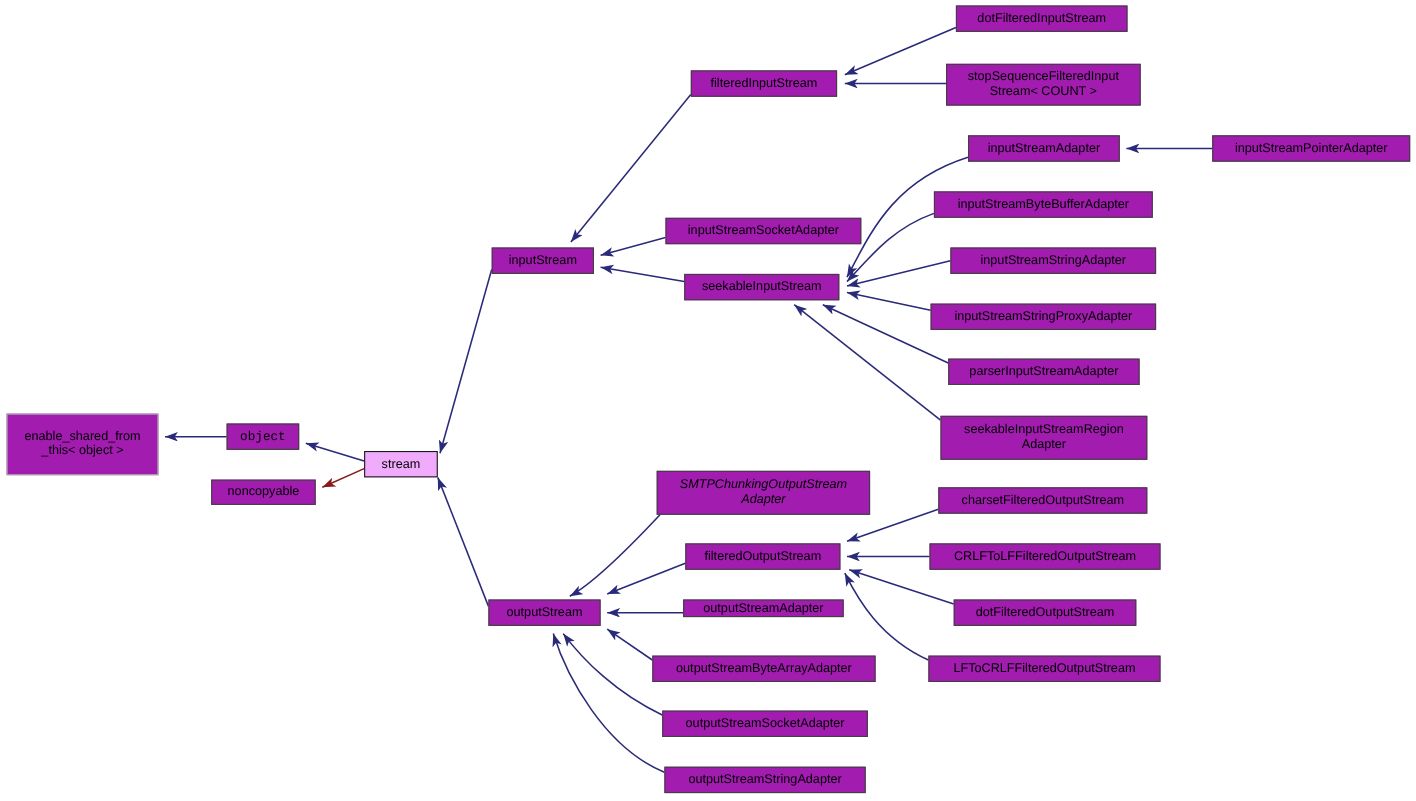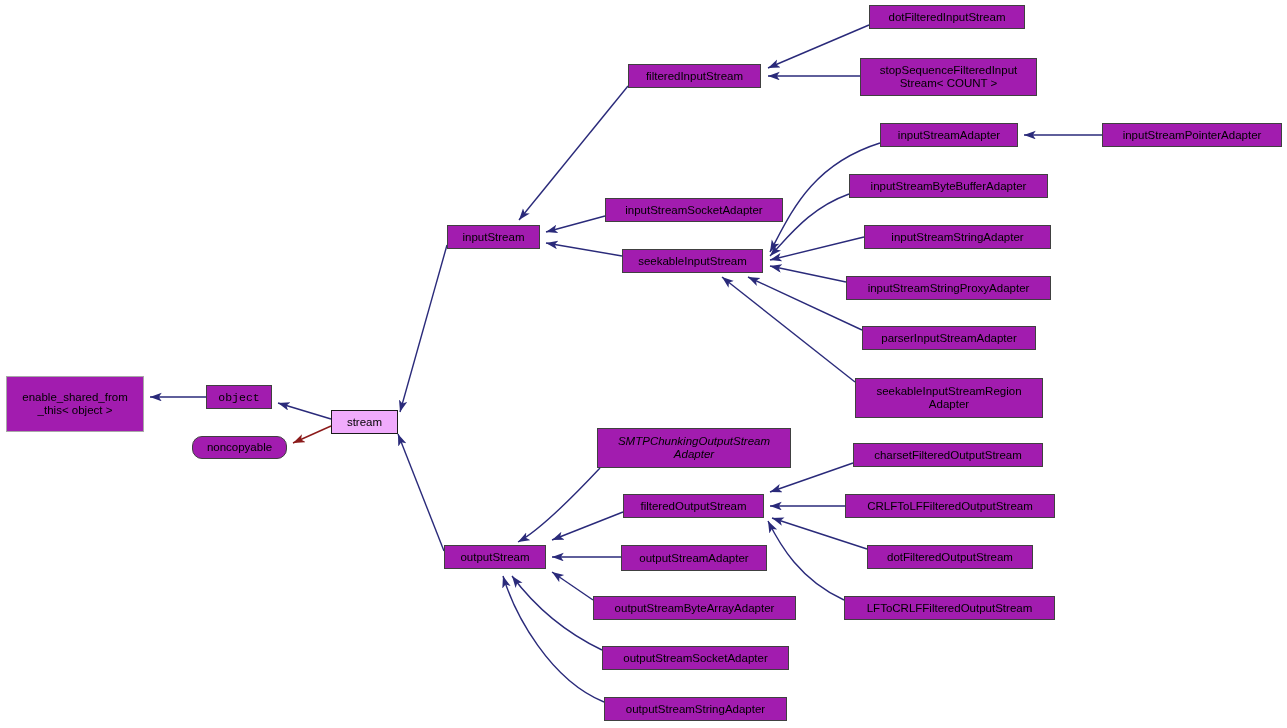--- a/index.html
+++ b/index.html
@@ -63,21 +63,21 @@
         <path d="M 853 463 L 770 492" fill="none" stroke="#2a2a7a" stroke-width="1.4" marker-end="url(#arrowBlue)"></path>
         <path d="M 845 506 L 770 506" fill="none" stroke="#2a2a7a" stroke-width="1.4" marker-end="url(#arrowBlue)"></path>
         <path d="M 867 549 L 772 518" fill="none" stroke="#2a2a7a" stroke-width="1.4" marker-end="url(#arrowBlue)"></path>
         <path d="M 844 600 C 800 580 780 545 768 521" fill="none" stroke="#2a2a7a" stroke-width="1.4" marker-end="url(#arrowBlue)"></path>
       </g>
   </svg>
   <div id="node-layer">
       <div class="node faded" style="left: 6px; top: 376px; width: 138px; height: 56px;">enable_shared_from
 _this&lt; object &gt;</div>
       <div class="node" style="left: 206px; top: 385px; width: 66px; height: 24px; font-family: Liberation Mono, monospace;">object</div>
-      <div class="node" style="left: 192px; top: 436px; width: 95px; height: 23px; border-radius: 10px;">noncopyable</div>
+      <div class="node" style="left: 192px; top: 436px; width: 95px; height: 23px;">noncopyable</div>
       <div class="node highlight" style="left: 331px; top: 410px; width: 67px; height: 24px;">stream</div>
       <div class="node" style="left: 447px; top: 225px; width: 93px; height: 24px;">inputStream</div>
       <div class="node" style="left: 444px; top: 545px; width: 102px; height: 24px;">outputStream</div>
       <div class="node" style="left: 628px; top: 64px; width: 133px; height: 24px;">filteredInputStream</div>
       <div class="node" style="left: 869px; top: 5px; width: 156px; height: 24px;">dotFilteredInputStream</div>
       <div class="node" style="left: 860px; top: 58px; width: 177px; height: 38px;">stopSequenceFilteredInput
 Stream&lt; COUNT &gt;</div>
       <div class="node" style="left: 605px; top: 198px; width: 178px; height: 24px;">inputStreamSocketAdapter</div>
       <div class="node" style="left: 622px; top: 249px; width: 141px; height: 24px;">seekableInputStream</div>
       <div class="node" style="left: 880px; top: 123px; width: 138px; height: 24px;">inputStreamAdapter</div>
@@ -88,18 +88,18 @@
       <div class="node" style="left: 862px; top: 326px; width: 174px; height: 24px;">parserInputStreamAdapter</div>
       <div class="node" style="left: 855px; top: 378px; width: 188px; height: 40px;">seekableInputStreamRegion
 Adapter</div>
       <div class="node" style="left: 597px; top: 428px; width: 194px; height: 40px; font-style: italic;">SMTPChunkingOutputStream
 Adapter</div>
       <div class="node" style="left: 623px; top: 494px; width: 141px; height: 24px;">filteredOutputStream</div>
       <div class="node" style="left: 853px; top: 443px; width: 190px; height: 24px;">charsetFilteredOutputStream</div>
       <div class="node" style="left: 845px; top: 494px; width: 210px; height: 24px;">CRLFToLFFilteredOutputStream</div>
       <div class="node" style="left: 867px; top: 545px; width: 166px; height: 24px;">dotFilteredOutputStream</div>
       <div class="node" style="left: 844px; top: 596px; width: 211px; height: 24px;">LFToCRLFFilteredOutputStream</div>
-      <div class="node" style="left: 621px; top: 545px; width: 146px; height: 26px;">outputStreamAdapter</div>
+      <div class="node" style="left: 621px; top: 545px; width: 146px; height: 16px;">outputStreamAdapter</div>
       <div class="node" style="left: 593px; top: 596px; width: 203px; height: 24px;">outputStreamByteArrayAdapter</div>
       <div class="node" style="left: 602px; top: 646px; width: 187px; height: 24px;">outputStreamSocketAdapter</div>
       <div class="node" style="left: 604px; top: 697px; width: 183px; height: 24px;">outputStreamStringAdapter</div>
     </div>
 </div>
 
 </body></html>

